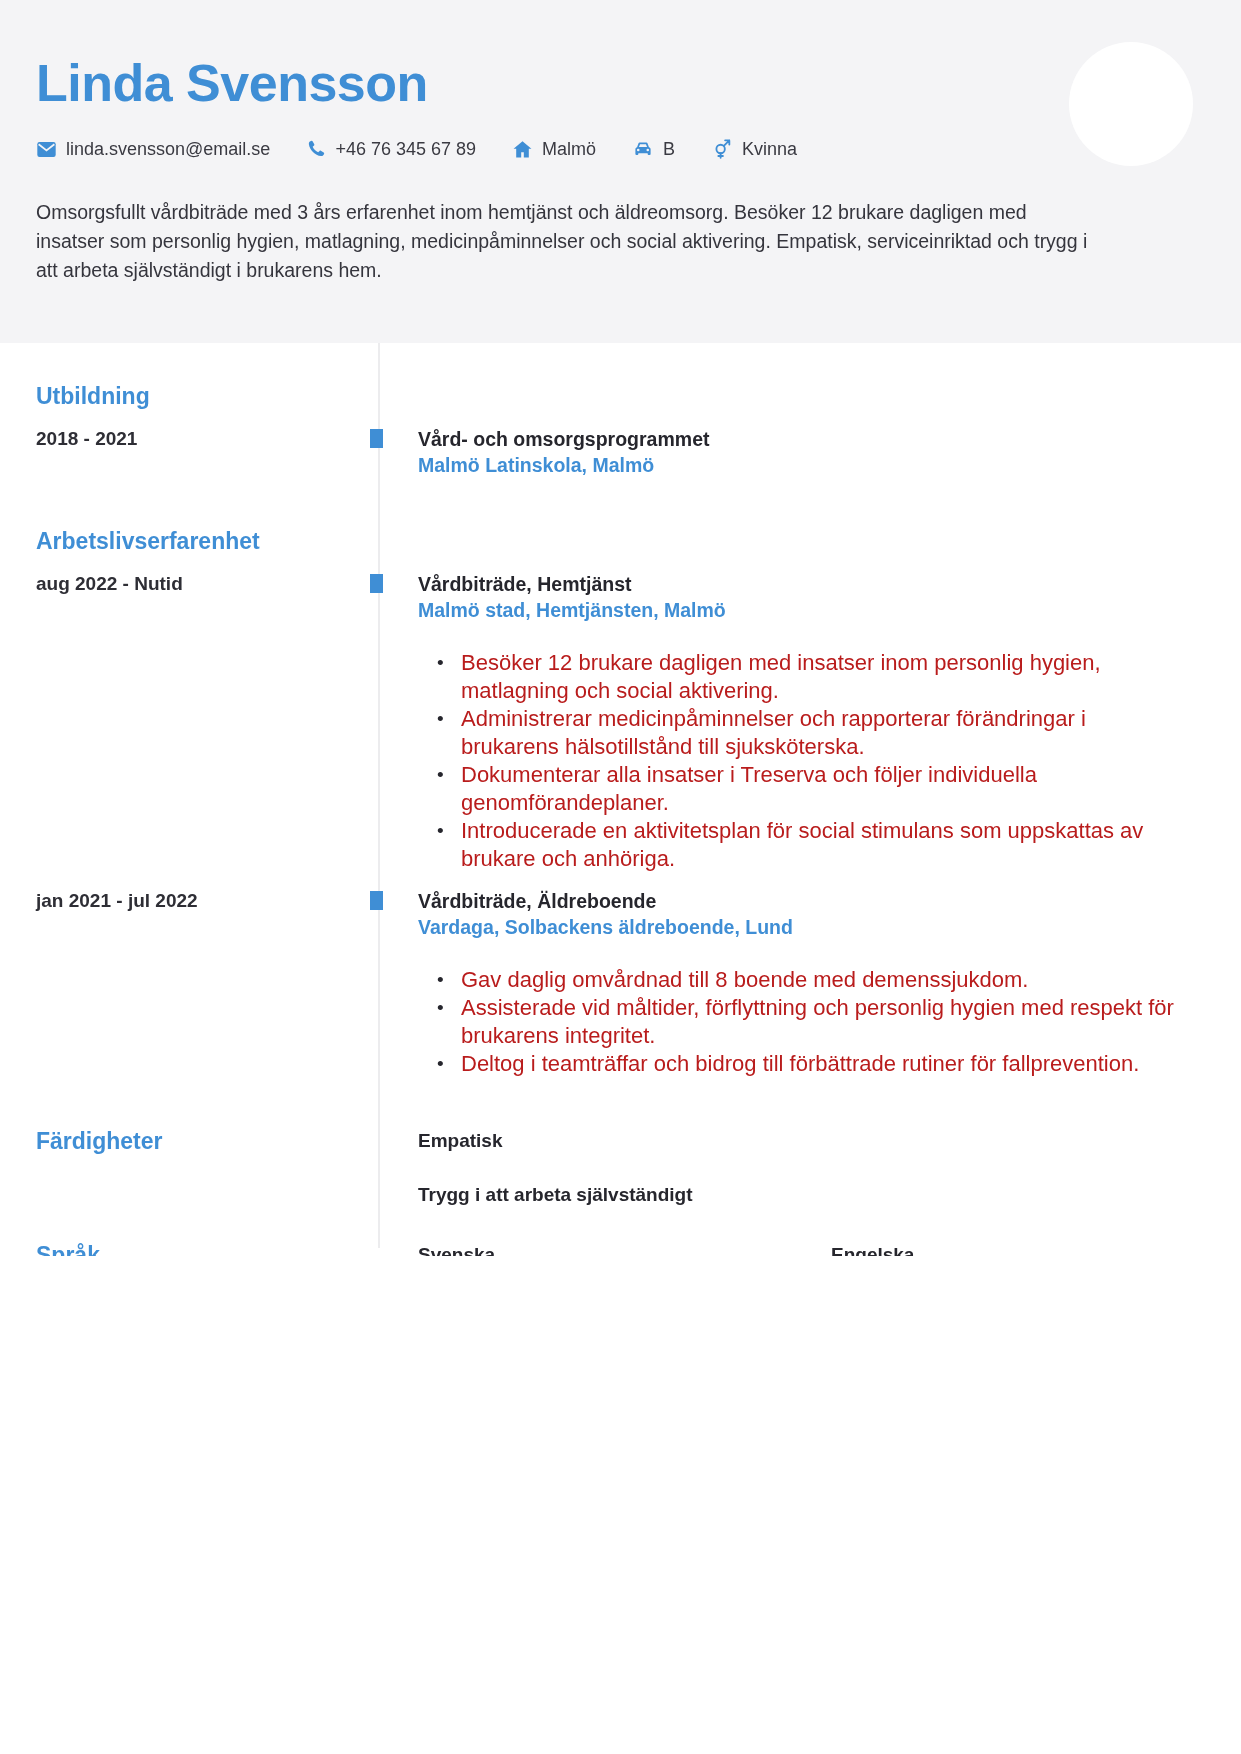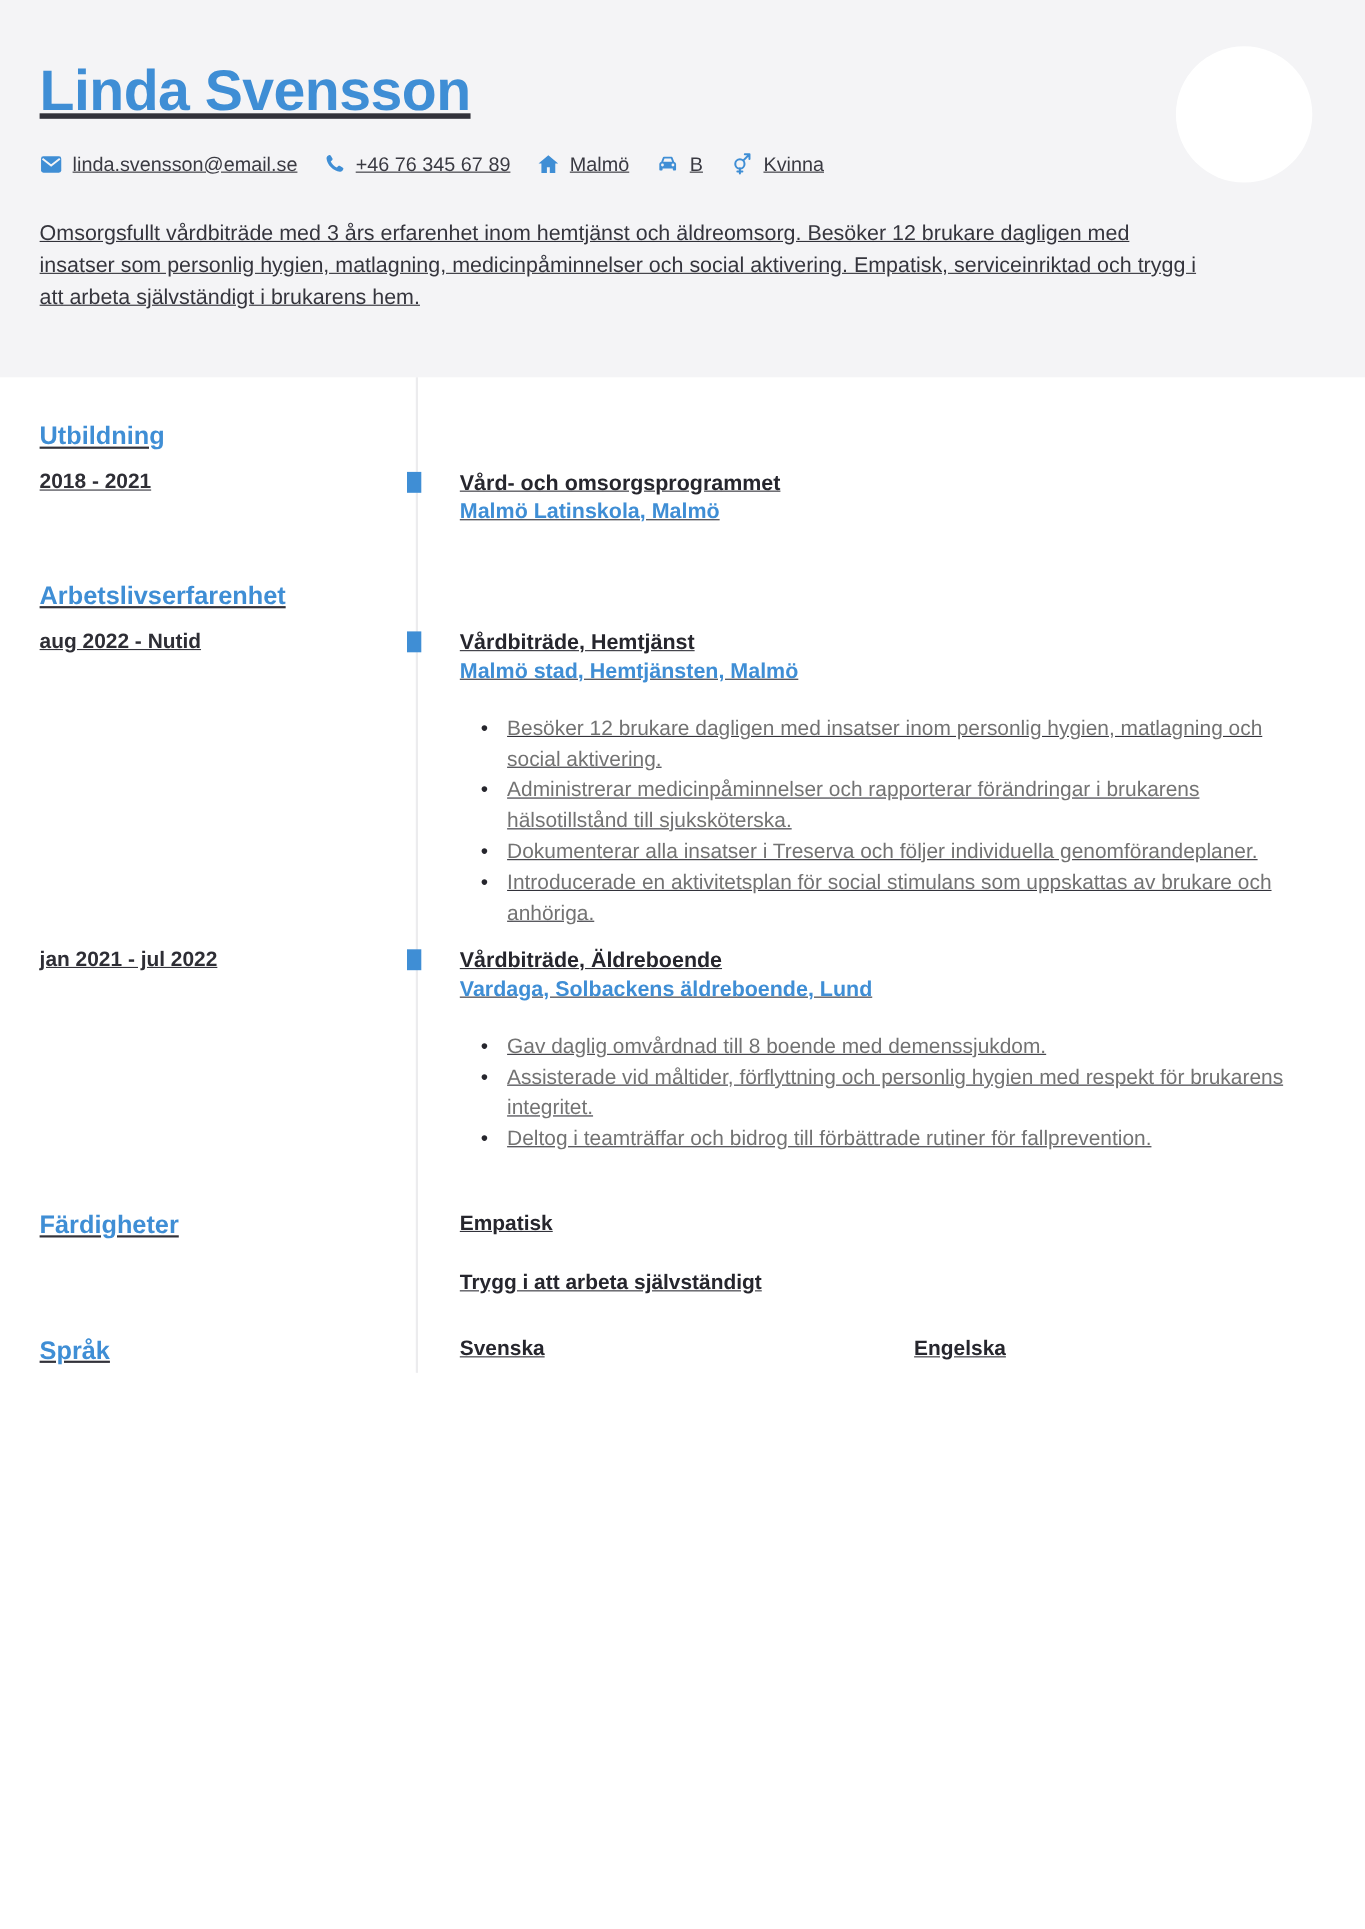--- a/index.html
+++ b/index.html
@@ -3,42 +3,41 @@
 <meta charset="utf-8">
 <style>
   html,body{margin:0;padding:0;background:#fff;}
   .page{
     position:relative;
     width:1241px;height:1256px;
     background:#ffffff;
     font-family:"Liberation Sans","DejaVu Sans",sans-serif;
     color:#32323a;
     overflow:hidden;
-    text-decoration:underline;
   }
   
   .header{
     position:relative;
     background:#f4f4f6;
     height:343px;
     box-sizing:border-box;
     padding:56px 36px 0 36px;
   }
   .name{
     margin:0;
     font-size:52px;
     line-height:54px;
     font-weight:700;
     color:#3f8ed5;
     letter-spacing:-0.5px;
   }
   .contacts{
     display:flex;
     align-items:center;
-    gap:24px;
+    gap:36px;
     margin-top:28px;
     font-size:18px;
     color:#3a3a42;
   }
   .contact{display:flex;align-items:center;gap:9px;}
   .contact svg{display:block;}
   .summary{
     margin-top:38px;
     font-size:19.5px;
     line-height:29px;
@@ -104,23 +103,23 @@
     color:#3f8ed5;
   }
   ul.bullets{
     list-style:none;
     margin:26px 0 0 0;
     padding:0 0 0 19px;
     max-width:750px;
   }
   ul.bullets li{
     position:relative;
-    font-size:19px;
+    font-size:22px;
     line-height:28px;
-    color:#737373;
+    color:#b91c1c;
     padding-left:24px;
   }
   ul.bullets li::before{
     content:"\2022";
     position:absolute;
     left:0;top:0;
     color:#26262d;
     font-size:19px;
   }
   

